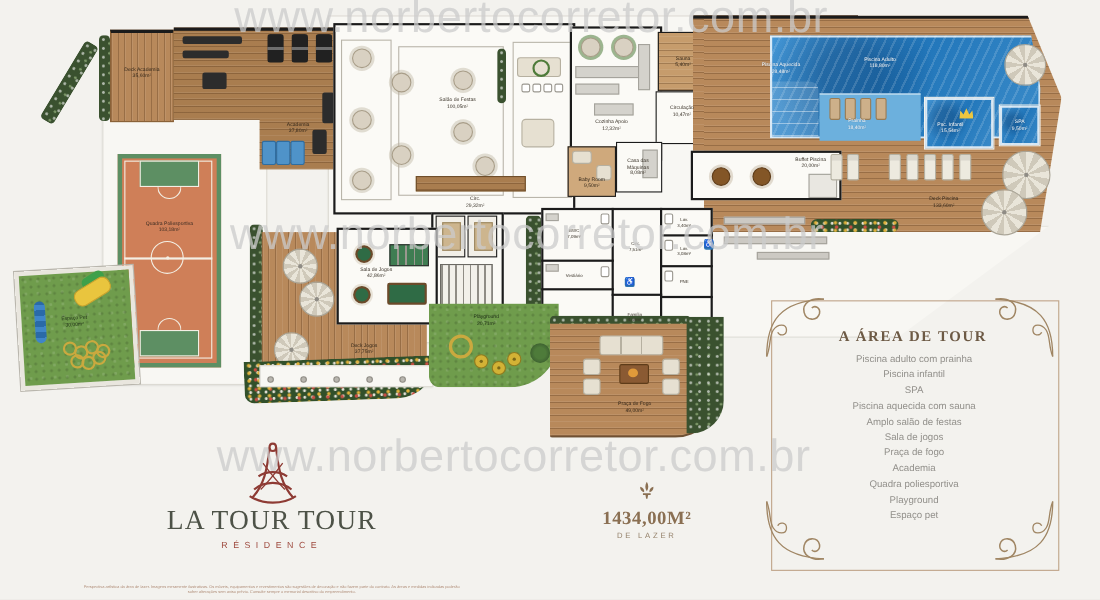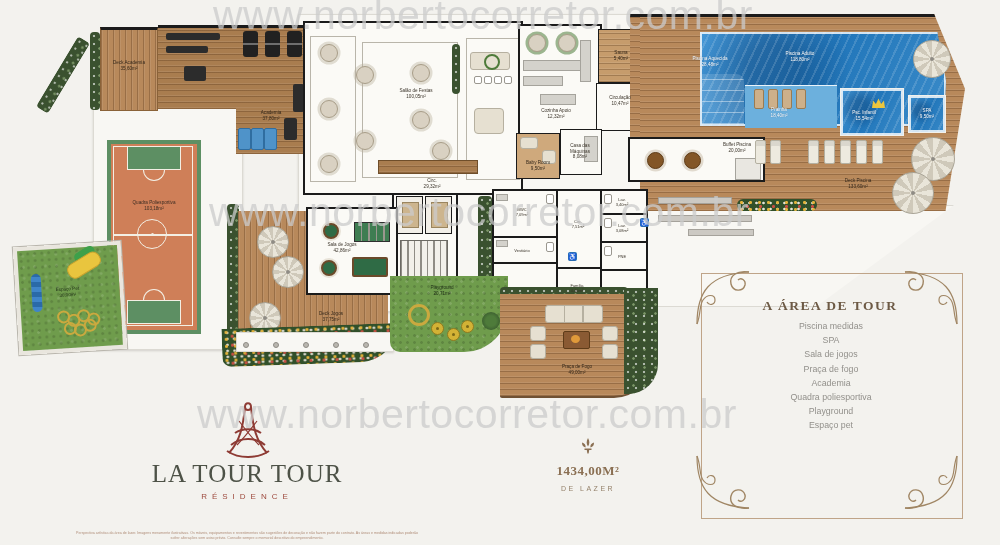--- a/index.html
+++ b/index.html
@@ -386,38 +386,41 @@
     <path d="M56 6 C44 4 36 10 38 18 C40 26 50 26 52 19 C53 14 48 11 45 14" stroke="#a08664" stroke-width="1.4"></path>
     <path d="M4 58 C8 48 6 40 10 34 C14 28 22 28 22 34 C22 39 16 40 14 36" stroke="#a08664" stroke-width="1.2"></path>
   </svg>
   <svg style="position:absolute;left:899px;top:452px;transform:scale(-1,-1);" width="62" height="62" viewBox="0 0 62 62" fill="none">
     <path d="M4 58 C4 26 16 8 56 6" stroke="#a08664" stroke-width="1.2"></path>
     <path d="M56 6 C44 4 36 10 38 18 C40 26 50 26 52 19 C53 14 48 11 45 14" stroke="#a08664" stroke-width="1.4"></path>
     <path d="M4 58 C8 48 6 40 10 34 C14 28 22 28 22 34 C22 39 16 40 14 36" stroke="#a08664" stroke-width="1.2"></path>
   </svg>
   <div class="serif" style="position:absolute;left:830px;top:306px;transform:translate(-50%,-50%);font-size:13.5px;font-weight:bold;letter-spacing:1.5px;color:#6d5a45;white-space:nowrap;">A ÁREA DE TOUR</div>
   <ul style="position:absolute;left:700px;top:321px;width:262px;margin:0;padding:0;">
-    <li class="legend-item">Piscina medidas</li>
+    <li class="legend-item">Piscina adulto com prainha</li>
+    <li class="legend-item">Piscina infantil</li>
     <li class="legend-item">SPA</li>
+    <li class="legend-item">Piscina aquecida com sauna</li>
+    <li class="legend-item">Amplo salão de festas</li>
     <li class="legend-item">Sala de jogos</li>
     <li class="legend-item">Praça de fogo</li>
     <li class="legend-item">Academia</li>
     <li class="legend-item">Quadra poliesportiva</li>
     <li class="legend-item">Playground</li>
     <li class="legend-item">Espaço pet</li>
   </ul>
 
   <svg style="position:absolute;left:581px;top:438px;" width="14" height="16" viewBox="0 0 14 16" fill="#8a6f52">
     <path d="M7 0 C8.8 3 8.8 6 7 8.5 C5.2 6 5.2 3 7 0 Z"></path>
     <path d="M1 4.5 C3.5 5 5 7 4.6 9.5 C2 9 .8 7 1 4.5 Z"></path>
     <path d="M13 4.5 C10.5 5 9 7 9.4 9.5 C12 9 13.2 7 13 4.5 Z"></path>
     <path d="M3.5 10.5 H10.5 V12 H3.5 Z"></path>
     <path d="M5.8 12 H8.2 L7.6 15.5 H6.4 Z"></path>
   </svg>
-  <div class="serif" style="position:absolute;left:588px;top:471px;transform:translate(-50%,-50%);font-size:13px;font-weight:bold;color:#8a6f52;letter-spacing:.5px;white-space:nowrap;">1434,00M²</div>
+  <div class="serif" style="position:absolute;left:588px;top:471px;transform:translate(-50%,-50%);font-size:17px;font-weight:bold;color:#8a6f52;letter-spacing:.5px;white-space:nowrap;">1434,00M²</div>
   <div style="position:absolute;left:588px;top:488px;transform:translate(-50%,-50%);font-size:7px;letter-spacing:2.5px;color:#95826b;white-space:nowrap;">DE LAZER</div>
 
   <svg style="position:absolute;left:221px;top:401px;" width="54" height="58" viewBox="0 0 54 58" fill="none" stroke="#8e3b34" stroke-width="2">
     <path d="M8 52 C19 40 22 26 24 6"></path>
     <path d="M46 52 C35 40 32 26 30 6"></path>
     <path d="M24 6 C24 1 30 1 30 6 C30 10 24 10 24 6"></path>
     <path d="M10 44 C20 36 34 36 44 44"></path>
     <path d="M14 32 C21 27 33 27 40 32"></path>
     <path d="M6 50 C18 58 36 58 48 50"></path>
     <path d="M16 44 C24 36 30 28 36 20" stroke-width="1.2"></path>

